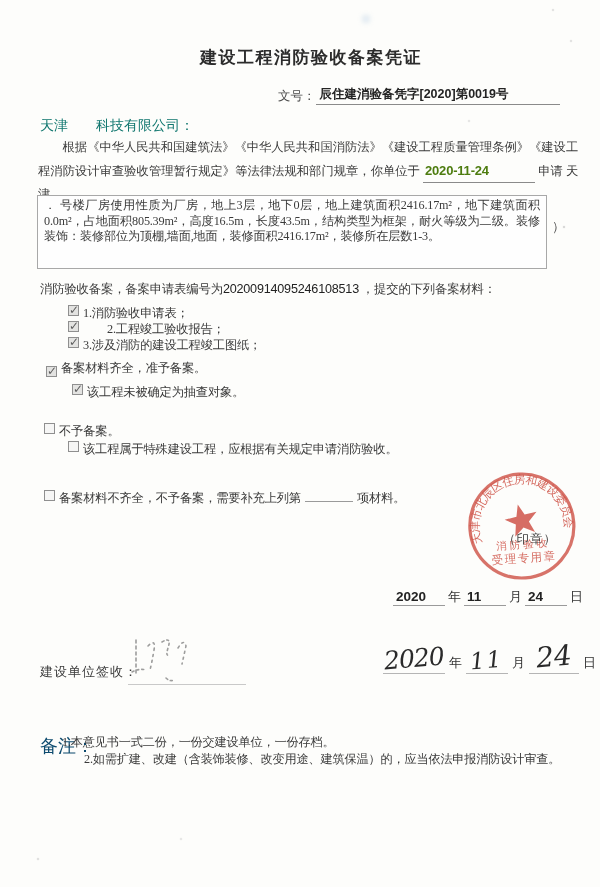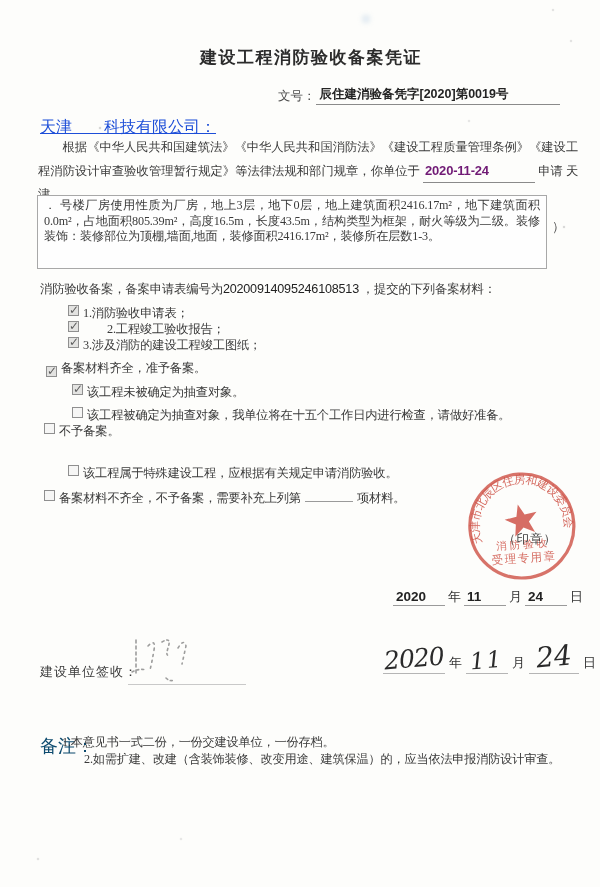--- a/index.html
+++ b/index.html
@@ -16,30 +16,30 @@
     font-size:17px; font-weight:bold; color:#2c2c2c; letter-spacing:1.5px;
     padding-left:22px;
   }
   .doc-line { top:86px; left:278px; width:282px; display:flex; align-items:flex-end; }
   .doc-label { font-size:12.5px; color:#4a4a4a; white-space:nowrap; }
   .doc-value {
     flex:1; font-family:"Liberation Sans","DejaVu Sans",sans-serif;
     font-size:12.5px; font-weight:bold; color:#242424;
     border-bottom:1px solid #8a8a8a; padding:0 2px 1px 4px; white-space:nowrap;
   }
-  .recipient { top:117px; left:40px; font-size:16px; color:#1d4ed8;text-decoration:underline; }
+  .recipient { top:117px; left:40px; font-size:14px; color:#0f766e; }
   .intro {
     top:136px; left:38px; width:540px;
     font-size:12.3px; line-height:23.2px; letter-spacing:-0.2px;
     text-align:justify; color:#3a3a3a; text-indent:2em;
   }
   .apply-date {
     display:inline-block; width:112px; text-indent:0;
     font-family:"Liberation Sans","DejaVu Sans",sans-serif;
-    font-size:13px; font-weight:bold; color:#701a75;
+    font-size:13px; font-weight:bold; color:#4d7c0f;
     border-bottom:1px solid #8a8a8a; padding:0 0 0 2px;
   }
   .project-box {
     top:195px; left:37px; width:510px; height:74px;
     border:1px solid #a8a8a8; background:#fefefe;
     padding:2px 6px; font-size:12.2px; line-height:15.6px;
     letter-spacing:-0.2px; color:#3a3a3a; text-align:justify;
   }
   .close-paren { top:218px; left:552px; font-size:13px; color:#555; }
   .filing { top:281px; left:40px; width:540px; font-size:12.4px; letter-spacing:-0.2px; color:#3a3a3a; }
@@ -143,29 +143,25 @@
   </div>
 
   <div class="abs row" style="top:360px; left:46px;align-items:flex-end;">
     <span class="cb checked"></span>
     <span>备案材料齐全，准予备案。</span>
   </div>
   <div class="abs row" style="top:384px; left:72px;">
     <span class="cb checked"></span>
     <span>该工程未被确定为抽查对象。</span>
   </div>
-  <div class="abs row" style="top:407px; left:72px;">
-    <span class="cb"></span>
-    <span>该工程被确定为抽查对象，我单位将在十五个工作日内进行检查，请做好准备。</span>
-  </div>
   <div class="abs row" style="top:423px; left:44px;">
     <span class="cb"></span>
     <span>不予备案。</span>
   </div>
-  <div class="abs row" style="top:441px; left:68px;margin-top:24px;">
+  <div class="abs row" style="top:441px; left:68px;">
     <span class="cb"></span>
     <span>该工程属于特殊建设工程，应根据有关规定申请消防验收。</span>
   </div>
 
   <div class="abs row" style="top:490px; left:44px;">
     <span class="cb"></span>
     <span>备案材料不齐全，不予备案，需要补充上列第</span>
     <span class="blank-underline"></span>
     <span>项材料。</span>
   </div>

